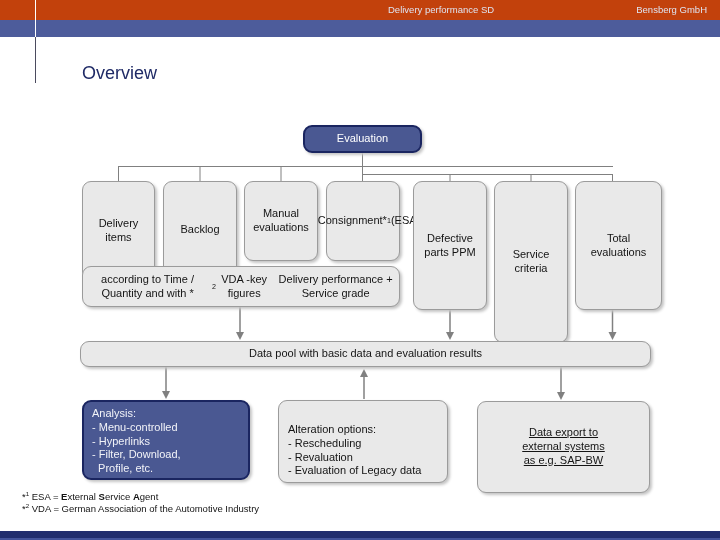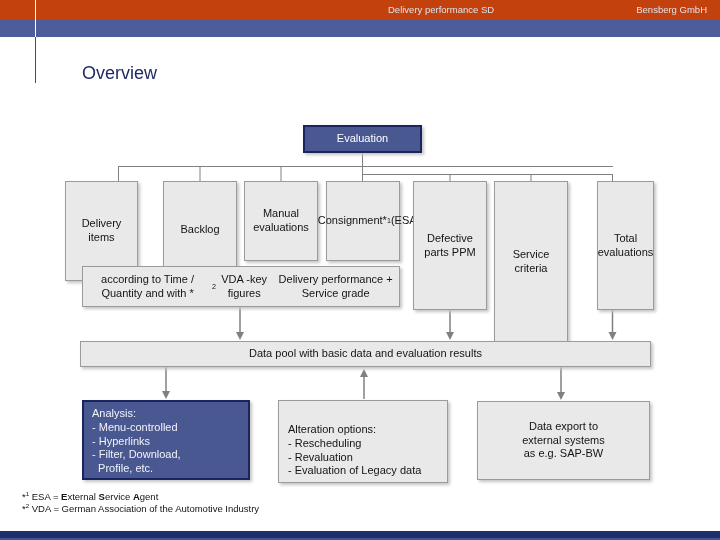--- a/index.html
+++ b/index.html
@@ -12,43 +12,43 @@
   .company{position:absolute;right:13px;top:4px;font-size:9.5px;color:#dfe3f0;}
   .subbar{position:absolute;left:0;top:20px;width:720px;height:17px;background:#4d5c9b;}
   .vline-white{position:absolute;left:35px;top:0;width:1px;height:37px;background:#ffffff;}
   .vline-dark{position:absolute;left:35px;top:37px;width:1px;height:46px;background:#4b4b5e;}
 
   .page-title{position:absolute;left:48px;top:63px;font-size:18px;color:#1f2a66;margin-left:34px;}
 
   
   .bx{position:absolute;display:flex;align-items:center;justify-content:center;
       text-align:center;font-size:11px;line-height:1.25;white-space:pre-line;
-      box-sizing:border-box;}
+      box-sizing:border-box;border-radius:9px;}
   .gray{background:#e9e9e9;border:1px solid #9b9b9b;color:#141414;
         box-shadow:2px 2px 3px #c4c4c4;}
   .navyb{background:#4a5892;border:2px solid #1a2560;color:#ffffff;
          box-shadow:2px 2px 3px #c4c4c4;}
 
   .b-eval{left:303px;top:125px;width:119px;height:28px;}
-  .b1{left:65px; top:181px;width:73px;height:100px;}
+  .b1{left:82px; top:181px;width:73px;height:100px;}
   .b2{left:163px;top:181px;width:74px;height:98px;}
   .b3{left:244px;top:181px;width:74px;height:80px;}
   .b4{left:326px;top:181px;width:74px;height:80px;padding-left:12px;}
   .b5{left:413px;top:181px;width:74px;height:129px;}
   .b6{left:494px;top:181px;width:74px;height:162px;}
-  .b7{left:597px;top:181px;width:57px;height:129px;}
+  .b7{left:575px;top:181px;width:87px;height:129px;}
   .b-accord{left:82px;top:266px;width:318px;height:41px;white-space:normal;}
   .b-pool{left:80px;top:341px;width:571px;height:26px;}
   .b-analysis{left:82px;top:400px;width:168px;height:80px;
               justify-content:flex-start;align-items:flex-start;text-align:left;
               padding:5px 8px;color:#f2f3f8;}
   .b-alter{left:278px;top:400px;width:170px;height:83px;
            justify-content:flex-start;align-items:flex-start;text-align:left;
            padding:22px 9px;}
-  .b-export{left:477px;top:401px;width:173px;height:79px;}
+  .b-export{left:477px;top:401px;width:173px;height:92px;text-decoration:underline;}
 
   sup{font-size:0.65em;line-height:0;}
 
   .footnotes{position:absolute;left:22px;top:491px;font-size:9.5px;color:#141414;line-height:12px;}
 
   .bottombar{position:absolute;left:0;top:531px;width:720px;height:9px;background:#212e6e;}
   .bottombar-accent{position:absolute;left:0;bottom:0;width:720px;height:2px;background:#44549a;}
 
   svg.connectors{position:absolute;left:0;top:0;}
 </style>

